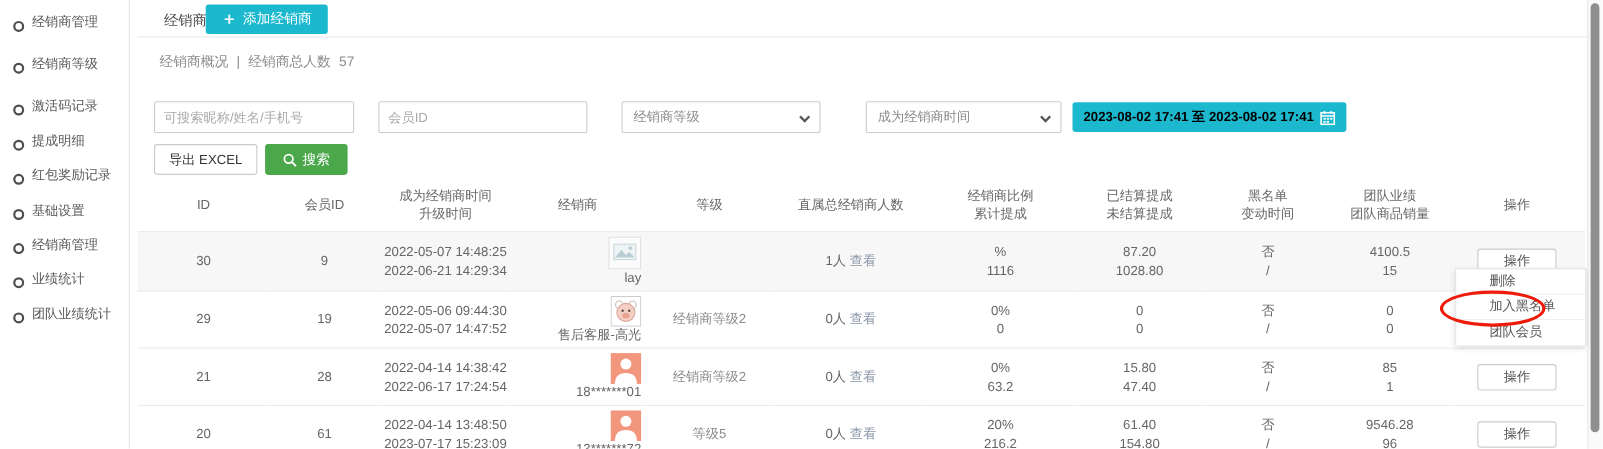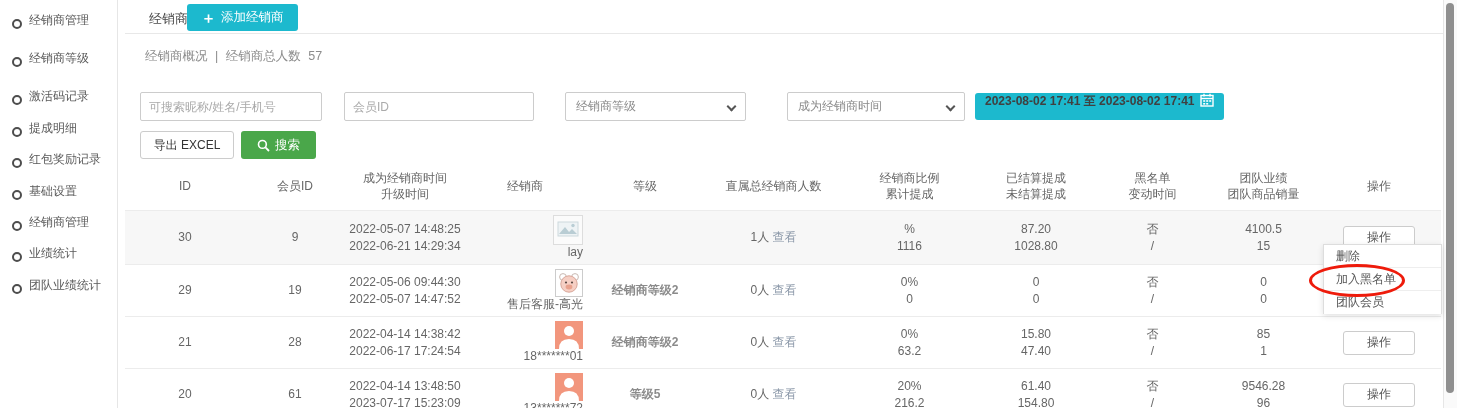--- a/index.html
+++ b/index.html
@@ -31,47 +31,47 @@
   .f-input { position:absolute; top:92px; height:29px; border:1px solid #ccc; border-radius:2px;
     font-size:12px; color:#555; padding:0 8px; background:#fff;
     font-family:"Liberation Sans","DejaVu Sans",sans-serif; }
   .f-input::placeholder { color:#aaa; }
   .f-select { position:absolute; top:92px; height:29px; border:1px solid #ccc; border-radius:2px;
     background:#fff; font-size:12px; color:#8a8a8a; display:flex; align-items:center;
     padding:0 10px; cursor:pointer; }
   .chev { position:absolute; right:10px; top:10px; width:7px; height:7px;
     border-right:2px solid #555; border-bottom:2px solid #555; transform:rotate(45deg); }
   .btn-date { position:absolute; left:975px; top:93px; height:27px; padding:0 10px;
-    background:#1cb9ce; border:none; border-radius:3px; color:#404040; font-size:12px; font-weight:bold;
-    display:flex; gap:6px; cursor:pointer; }
+    background:#1cb9ce; border:none; border-radius:3px; color:#000000; font-size:12px; font-weight:bold;
+    display:flex; align-items:center; gap:6px; cursor:pointer; }
 
   .btn-export { position:absolute; left:140px; top:131px; width:94px; height:28px;
     background:#fff; border:1px solid #ccc; border-radius:3px; font-size:12px; color:#333; cursor:pointer; }
   .btn-search { position:absolute; left:241px; top:131px; width:75px; height:28px;
     background:#4aa74a; border:none; border-radius:3px; color:#fff; font-size:12.5px;
     display:flex; align-items:center; justify-content:center; gap:5px; cursor:pointer; }
 
   
   table { position:absolute; left:125px; top:164px; width:1316px; border-collapse:collapse; table-layout:fixed; }
   th { font-weight:normal; font-size:12px; color:#666; text-align:center; line-height:16px;
     padding:6px 2px 8px; }
   td { font-size:12px; color:#666; text-align:center; line-height:17px; padding:4px 2px;
     border-top:1px solid #ececec; }
   tr.shade td { background:#f7f7f7; }
   .view-link { color:#8a97a8; cursor:pointer; }
-  .lvl { color:#8b8b8b;font-weight:bold; }
+  .lvl { color:#8b8b8b; }
   .avatar-wrap { display:flex; flex-direction:column; align-items:flex-end; line-height:15px; }
   .btn-op { width:72px; height:24px; background:#fff; border:1px solid #ccc; border-radius:3px;
     font-size:12px; color:#555; cursor:pointer; }
 
   
   .menu { position:absolute; left:1323px; top:244px; width:119px; height:70px;
     background:#fff; border:1px solid #ddd; box-shadow:0 2px 6px rgba(0,0,0,0.12); z-index:5; }
-  .menu-item { height:23px; line-height:22px; font-size:12px; color:#555; padding-left:12px;
-    border-bottom:1px solid #eee; cursor:pointer; background:#fff; text-align:left; }
+  .menu-item { height:23px; line-height:22px; font-size:12px; color:#555; padding-left:30px;
+    border-bottom:1px solid #eee; cursor:pointer; background:#fff; text-align:left;font-family:Liberation Mono, monospace; }
   .menu-item:last-child { border-bottom:none; }
   .red-circle { position:absolute; left:1309px; top:264px; width:96px; height:33px;
     border:3px solid #ee1b0b; border-radius:50%; z-index:6; pointer-events:none; }
 
   
   .scroll-track { position:absolute; right:0; top:0; width:14px; height:408px;
     background:#fafafa; border-left:1px solid #e6e6e6; }
   .scroll-thumb { position:absolute; right:3px; top:3px; width:8px; height:390px;
     background:#8f8f8f; border-radius:4px; cursor:pointer; }
 </style>

